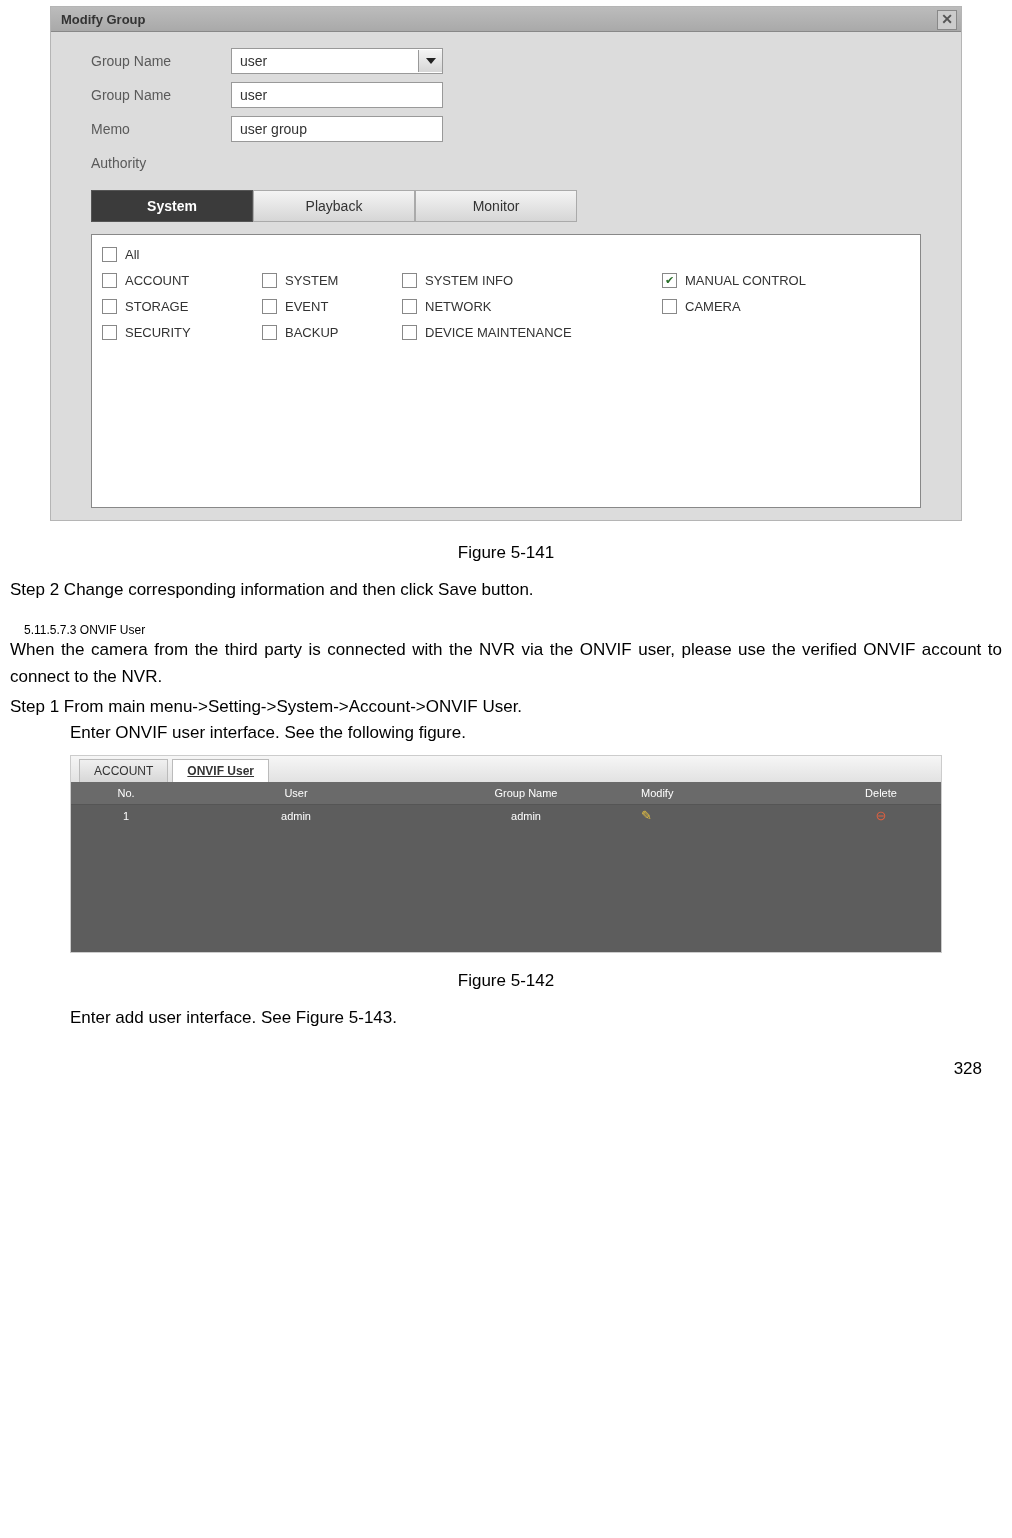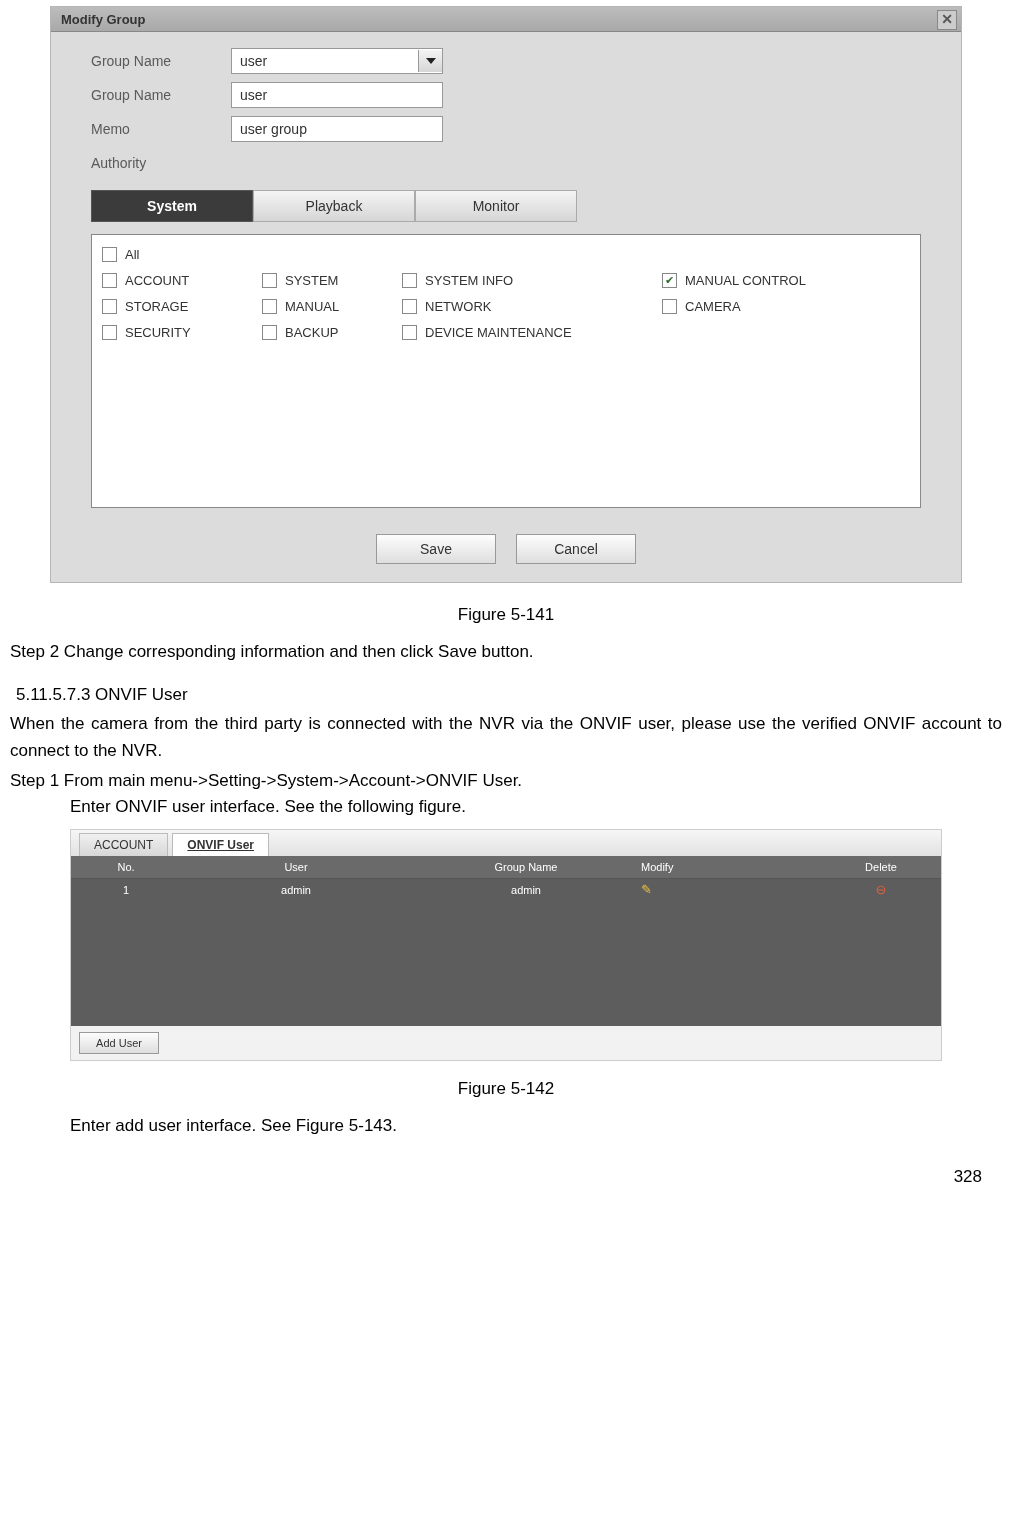--- a/index.html
+++ b/index.html
@@ -207,24 +207,23 @@
     font-size: 17px;
     line-height: 1.55;
     margin-top: 4px;
   }
   .step-indent {
     padding-left: 70px;
     font-size: 17px;
     line-height: 1.55;
   }
   .section-heading {
-    padding: 0 16px;
-    font-size: 17px;
+    padding: 0 24px;
+    font-size: 12px;
     margin-top: 20px;
-    margin-bottom: 6px;
   }
   
   .onvif-wrap {
     margin: 8px 70px 0 70px;
     border: 1px solid #ccc;
   }
   .onvif-tabs {
     display: flex;
     background: linear-gradient(#f6f6f6,#e2e2e2);
     height: 26px;
@@ -353,21 +352,21 @@
                 <span>SECURITY</span>
               </div>
           </div>
           <div class="auth-col col2">
             <div class="chk-row">
                 <span class="chk"></span>
                 <span>SYSTEM</span>
               </div>
             <div class="chk-row">
                 <span class="chk"></span>
-                <span>MANUAL</span>
+                <span>EVENT</span>
               </div>
             <div class="chk-row">
                 <span class="chk"></span>
                 <span>BACKUP</span>
               </div>
           </div>
           <div class="auth-col col3">
             <div class="chk-row">
                 <span class="chk"></span>
                 <span>SYSTEM INFO</span>
@@ -387,24 +386,20 @@
                 <span>MANUAL CONTROL</span>
               </div>
             <div class="chk-row">
                 <span class="chk"></span>
                 <span>CAMERA</span>
               </div>
           </div>
         </div>
       </div>
 
-      <div class="dlg-footer">
-        <button class="btn">Save</button>
-        <button class="btn">Cancel</button>
-      </div>
     </div>
   </div>
 
   <div class="caption">Figure 5-141</div>
 
   <div class="step-line">Step 2    Change corresponding information and then click Save button.</div>
 
   <div class="section-heading">5.11.5.7.3  ONVIF User</div>
   <div class="body-text">When the camera from the third party is connected with the NVR via the ONVIF user, please use the verified ONVIF account to connect to the NVR.</div>
   <div class="step-line">Step 1    From main menu-&gt;Setting-&gt;System-&gt;Account-&gt;ONVIF User.</div>
@@ -424,23 +419,20 @@
         <div class="oc5">Delete</div>
       </div>
       <div class="onvif-row">
         <div class="oc1">1</div>
         <div class="oc2">admin</div>
         <div class="oc3">admin</div>
         <div class="oc4"><span class="pencil">✎</span></div>
         <div class="oc5"><span class="del">⊖</span></div>
       </div>
     </div>
-    <div class="onvif-footer">
-      <button class="add-user-btn">Add User</button>
-    </div>
   </div>
 
   <div class="caption">Figure 5-142</div>
 
   <div class="step-indent">Enter add user interface. See Figure 5-143.</div>
 
   <div class="page-number">328</div>
 </div>
 
 </body></html>

